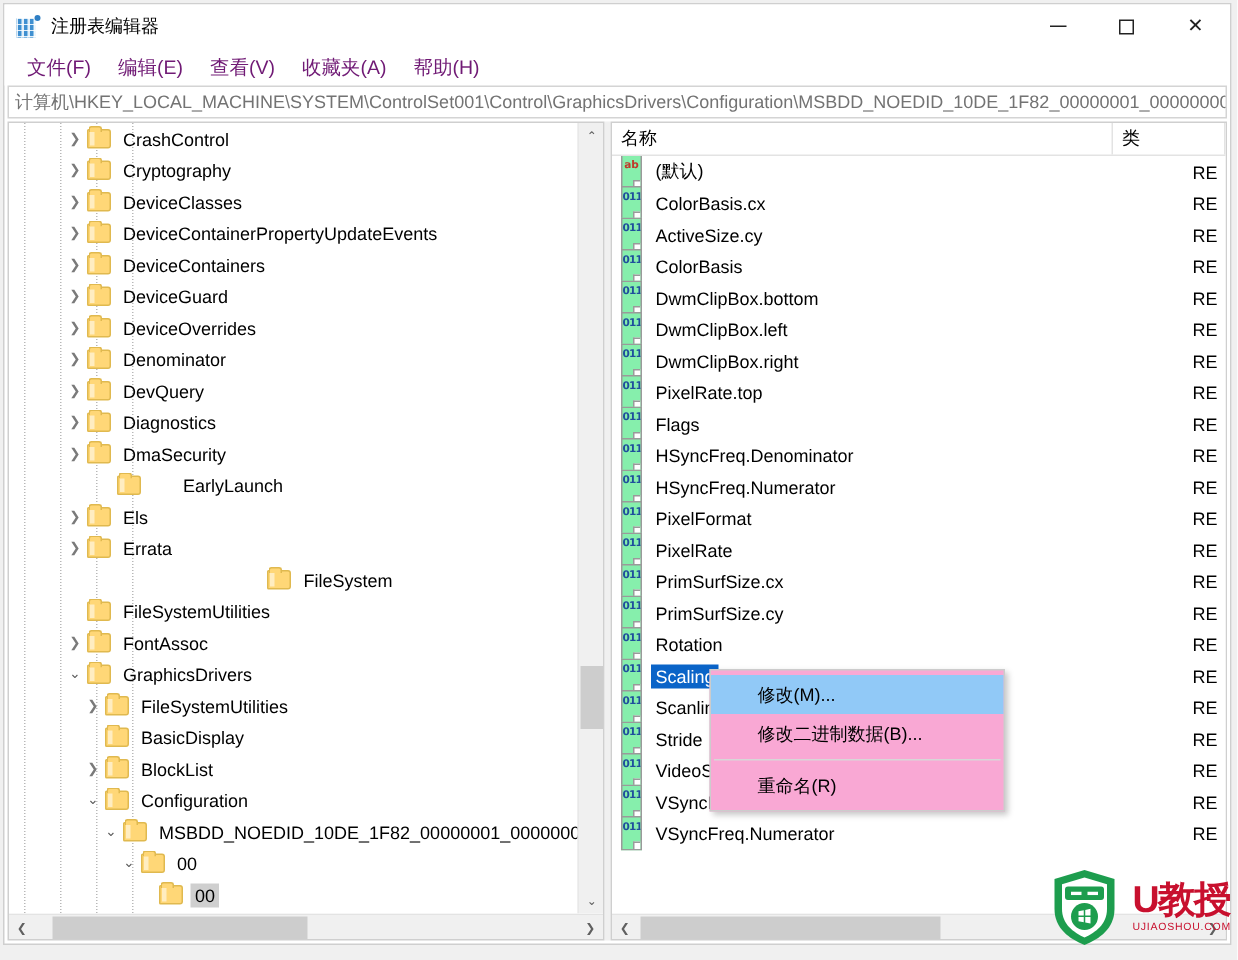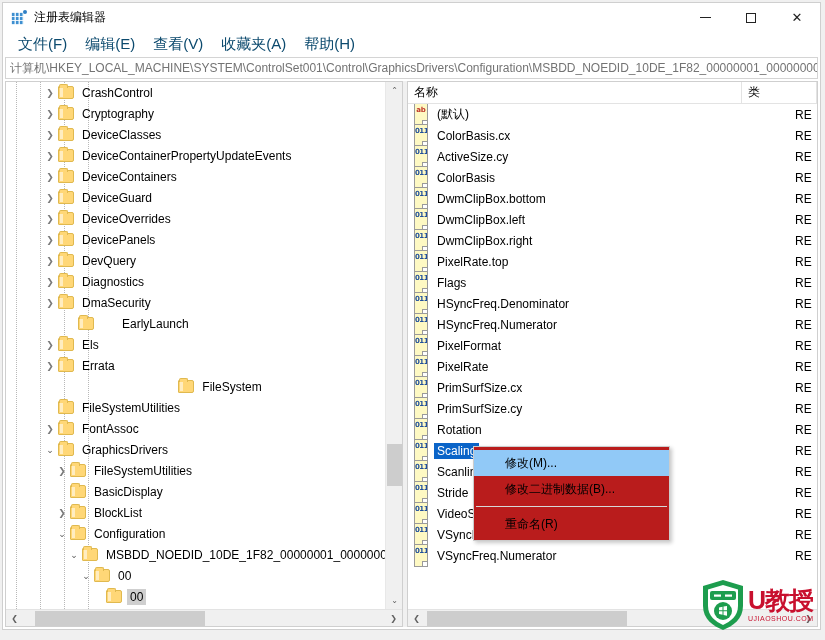--- a/index.html
+++ b/index.html
@@ -79,21 +79,21 @@
   .winbtn .sq { display:block; width:10px; height:10px; border:1px solid #222; }
 
   
   .menubar {
     height: 25px; flex: none;
     display: flex; align-items: center;
     padding-left: 6px;
     background: #ffffff;
   }
   .menuitem {
-    font-size: 15px; color: #0c4a6e;
+    font-size: 13px; color: #701a75;
     padding: 3px 9px;
     white-space: nowrap;
   }
 
   
   .addressbar {
     flex: none;
     height: 22px;
     margin: 0 2px 2px 2px;
     border: 1px solid #d4d4d4;
@@ -260,21 +260,21 @@
     display: flex; align-items: center;
     padding-left: 6px; overflow: hidden;
   }
   .ltype {
     flex: 1; padding-left: 6px; overflow: hidden; color: #000;
   }
   .vicon {
     width: 14px; height: 23px; flex: none;
     margin-right: 6px;
     border: 1px solid #9a9a9a;
-    background: #fef9c3;
+    background: #86efac;
     position: relative;
     font-size: 7px; line-height: 12px;
     text-align: center;
     font-family: "DejaVu Sans", sans-serif;
     font-weight: bold;
     overflow: hidden;
   }
   .vicon.str { color: #c0392b; }
   .vicon.bin { color: #1f4e9c; letter-spacing: -0.5px; }
   .vicon::after {
@@ -297,21 +297,21 @@
     background: #f0f0f0;
     display: flex; align-items: center;
     border-top: 1px solid #e3e3e3;
   }
 
   
   .ctxmenu {
     position: absolute;
     left: 470px; top: 443px;
     width: 197px;
-    background: #b91c1c;
+    background: #f9a8d4;
     border: 1px solid #cccccc;
     box-shadow: 2px 2px 4px rgba(0,0,0,.22);
     padding: 3px 0;
     z-index: 50;
   }
   .ctxitem {
     height: 26px;
     display: flex; align-items: center;
     padding-left: 31px;
     font-size: 12px; color: #000;
@@ -329,21 +329,21 @@
     right: 6px; bottom: 4px;
     width: 118px; height: 62px;
     display: flex; align-items: center;
     z-index: 60;
     pointer-events: none;
   }
   .wm-shield {
     width: 44px; height: 52px; flex: none;
     position: relative;
   }
-  .wm-text { margin-left: 3px; }
+  .wm-text { margin-left: 10px; }
   .wm-main {
     font-size: 25px; font-weight: bold; color: #c8102e;
     line-height: 1; letter-spacing: -1px;
     white-space: nowrap;
   }
   .wm-sub {
     font-size: 7px; color: #c8102e; letter-spacing: 0.5px;
     margin-top: 2px; white-space: nowrap;
   }
 </style>
@@ -422,21 +422,21 @@
                 <span class="tlabel">DeviceGuard</span>
               </div>
               <div class="trow" style="padding-left: 36px;">
                 <span class="chev">❯</span>
                 <span class="folder"></span>
                 <span class="tlabel">DeviceOverrides</span>
               </div>
               <div class="trow" style="padding-left: 36px;">
                 <span class="chev">❯</span>
                 <span class="folder"></span>
-                <span class="tlabel">DevicePanels</span>
+                <span class="tlabel">Denominator</span>
               </div>
               <div class="trow" style="padding-left: 36px;">
                 <span class="chev">❯</span>
                 <span class="folder"></span>
                 <span class="tlabel">DevQuery</span>
               </div>
               <div class="trow" style="padding-left: 36px;">
                 <span class="chev">❯</span>
                 <span class="folder"></span>
                 <span class="tlabel">Diagnostics</span>

